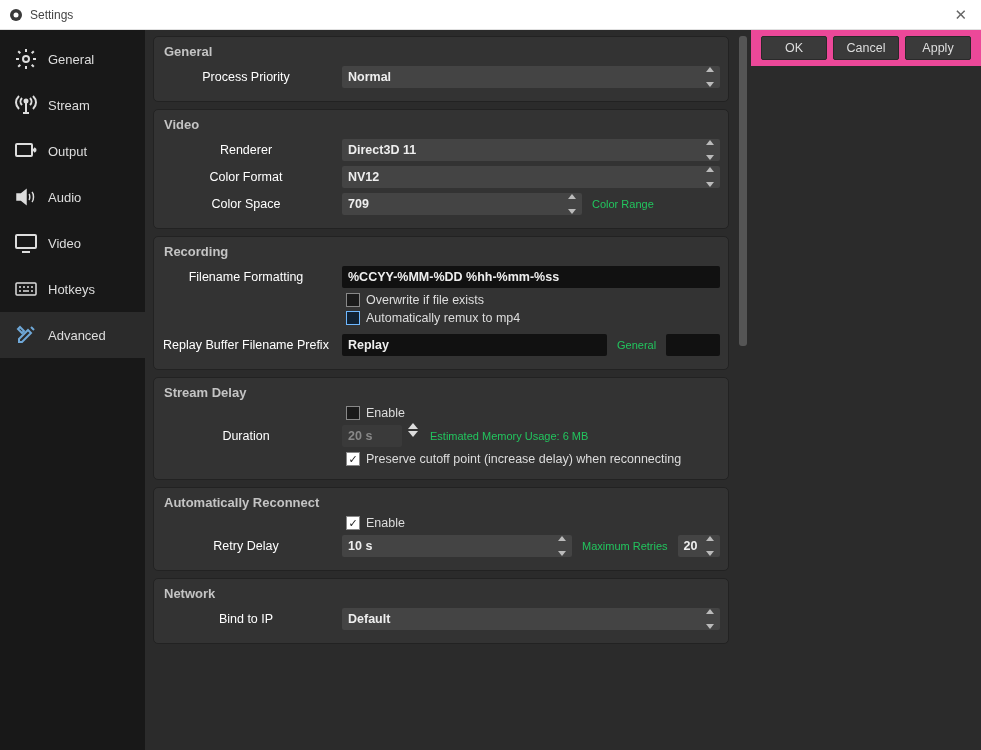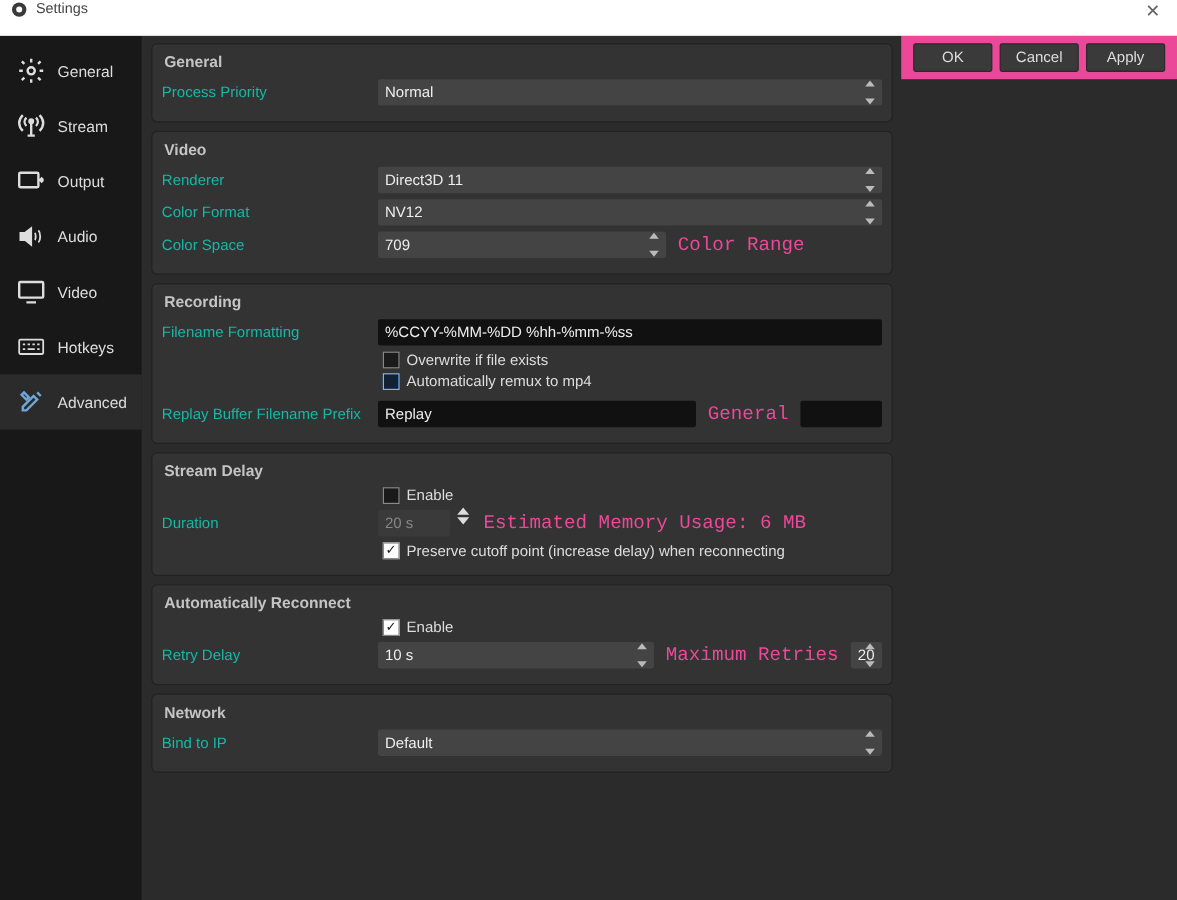--- a/index.html
+++ b/index.html
@@ -1,53 +1,53 @@
 <!DOCTYPE html>
 <html><head>
 <meta charset="utf-8">
 <style>
   * { box-sizing: border-box; margin: 0; padding: 0; font-family: "Segoe UI", Arial, sans-serif; }
   body { background: #fff; width: 981px; height: 750px; overflow: hidden; }
   .window { width: 981px; height: 750px; background: #fff; display: flex; flex-direction: column; }
-  .titlebar { height: 30px; background: #fff; display: flex; align-items: flex-start; padding: 0 8px; border-bottom: 1px solid #e0e0e0;}
+  .titlebar { height: 30px; background: #fff; display: flex; align-items: center; padding: 0 8px; border-bottom: 1px solid #e0e0e0;}
   .titlebar-icon { width: 16px; height: 16px; margin-right: 6px; display:inline-flex; align-items:center; justify-content:center;}
   .titlebar-title { font-size: 12px; color: #444; }
   .titlebar-close { margin-left: auto; color: #666; font-size: 15px; padding: 0 6px; cursor: pointer; }
   .body { flex: 1; background: #2b2b2b; display: flex; flex-direction: row; }
   .main { flex: 1; display: flex; overflow: hidden; }
   .sidebar { width: 145px; background: #181818; padding-top: 6px; }
   .side-item { display: flex; align-items: center; gap: 10px; padding: 11px 12px 11px 14px; color: #ddd; font-size: 13px; cursor: pointer; }
   .side-item.active { background: #2b2b2b; }
   .side-icon { width: 24px; height: 24px; display:inline-flex; align-items:center; justify-content:center; flex-shrink:0;}
   .side-icon svg { width:24px; height:24px; }
   .content-wrap { flex:1; display:flex; position:relative;}
   .content { flex: 1; padding: 6px 8px; overflow-y: auto; color: #ddd; font-size: 12.5px; }
   .track { width:12px; background:#2b2b2b; margin:6px 2px 6px 0; position:relative;}
   .thumb { position:absolute; left:2px; right:2px; top:0; height:310px; background:#555; border-radius:3px;}
   .group { background: #333333; border: 1px solid #222; border-radius: 5px; margin-bottom: 7px; padding: 7px 8px 9px 8px; }
   .group-title { color: #c4c4c4; font-size: 13px; font-weight: 600; margin-bottom: 6px; padding-left: 2px;}
   .row { display: flex; align-items: center; gap: 8px; margin: 3px 0; min-height: 24px;}
-  .lbl { width: 172px; text-align: left; color: #14b8a6; font-size: 12.5px; padding-right: 4px; flex-shrink:0;}
+  .lbl { width: 172px; text-align: center; color: #ffffff; font-size: 12.5px; padding-right: 4px; flex-shrink:0;}
   .field { flex: 1; display:flex; align-items:center; gap:8px; }
   .select, .textinput, .spinner {
     background: #444; color: #eee; border: none; height: 22px; border-radius: 2px;
-    padding: 0 6px; font-size: 12.5px; display:flex; align-items:center; position:relative; flex:1;
+    padding: 0 6px; font-size: 12.5px; display:flex; align-items:center; position:relative; flex:1;font-weight:bold;
   }
   .textinput.dark { background:#111; }
   .select.full, .textinput.full, .spinner.full { width:100%; }
   .spin-btns { position:absolute; right:2px; top:1px; bottom:1px; width:12px; display:flex; flex-direction:column; justify-content:space-between;}
   .spin-up, .spin-down { width:0; height:0; border-left:4px solid transparent; border-right:4px solid transparent;}
   .spin-up { border-bottom: 5px solid #bbb;}
   .spin-down { border-top: 5px solid #bbb;}
   .checkbox { width:14px; height:14px; border:1px solid #888; background:#1a1a1a; display:inline-flex; align-items:center; justify-content:center; margin-right:6px; cursor:pointer; flex-shrink:0;}
   .checkbox.checked { background:#fff;}
   .checkbox.checked::after { content:"✓"; color:#222; font-size:11px; line-height:1;}
   .checkbox.blue { border-color:#6fb8ff; background:#123;}
   .check-row { display:flex; align-items:center; margin-left: 184px; margin-top:4px; margin-bottom:4px; font-size:12.5px; color:#ddd;}
-  .midlabel { color:#ec4899; font-size:16px; white-space:nowrap; padding:0 2px;font-family:Liberation Mono, monospace;}
+  .midlabel { color:#22c55e; font-size:11px; white-space:nowrap; padding:0 2px;}
   .footer { height: 36px; background:#ec4899; display:flex; align-items:center; justify-content:flex-end; padding: 0 10px; gap:6px;}
   .btn { background:#3a3a3a; color:#ddd; border:1px solid #2a2a2a; height:24px; min-width:66px; font-size:12.5px; border-radius:2px; cursor:pointer;}
   .spinner.small { flex: 0 0 60px; background:#3a3a3a; color:#888;}
   .spinner .bigspin { position:absolute; right:-16px; top:-2px; display:flex; flex-direction:column; gap:2px;}
   .bigspin .up, .bigspin .down {width:0;height:0;border-left:5px solid transparent;border-right:5px solid transparent;}
   .bigspin .up{border-bottom:6px solid #ddd;} .bigspin .down{border-top:6px solid #ddd;}
 </style>
 </head>
 <body>
 

